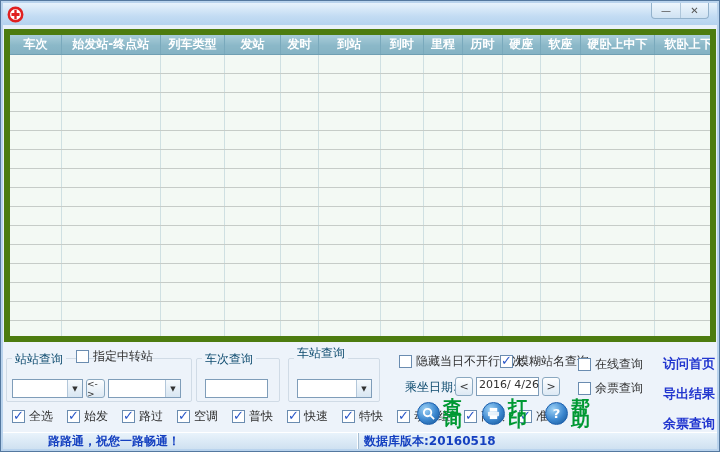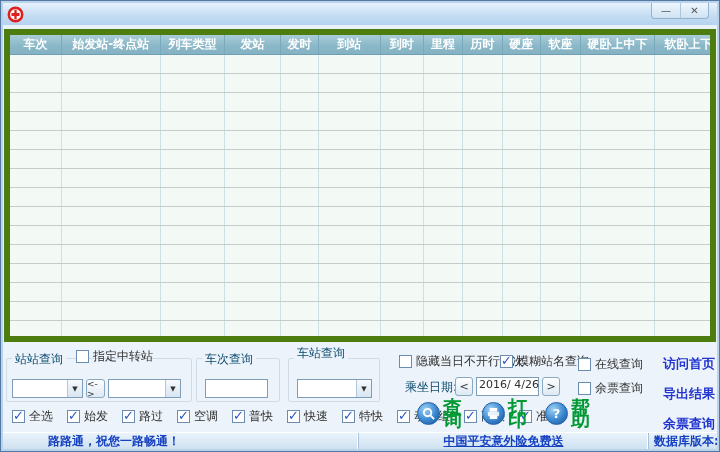--- a/index.html
+++ b/index.html
@@ -533,18 +533,15 @@
 
     <div class="side-links" id="side-links">
         <a class="side-link" href="#">访问首页</a>
         <a class="side-link" href="#">导出结果</a>
         <a class="side-link" href="#">余票查询</a>
       </div>
   </div>
 
   <div class="statusbar">
     <div class="status-sect status-left">路路通，祝您一路畅通！</div>
-    <div class="status-sect status-center">
-      <a class="status-link" href="#">中国平安意外险免费送</a>
-    </div>
     <div class="status-sect status-right">数据库版本:20160518</div>
   </div>
 </div>
 
 </body></html>

